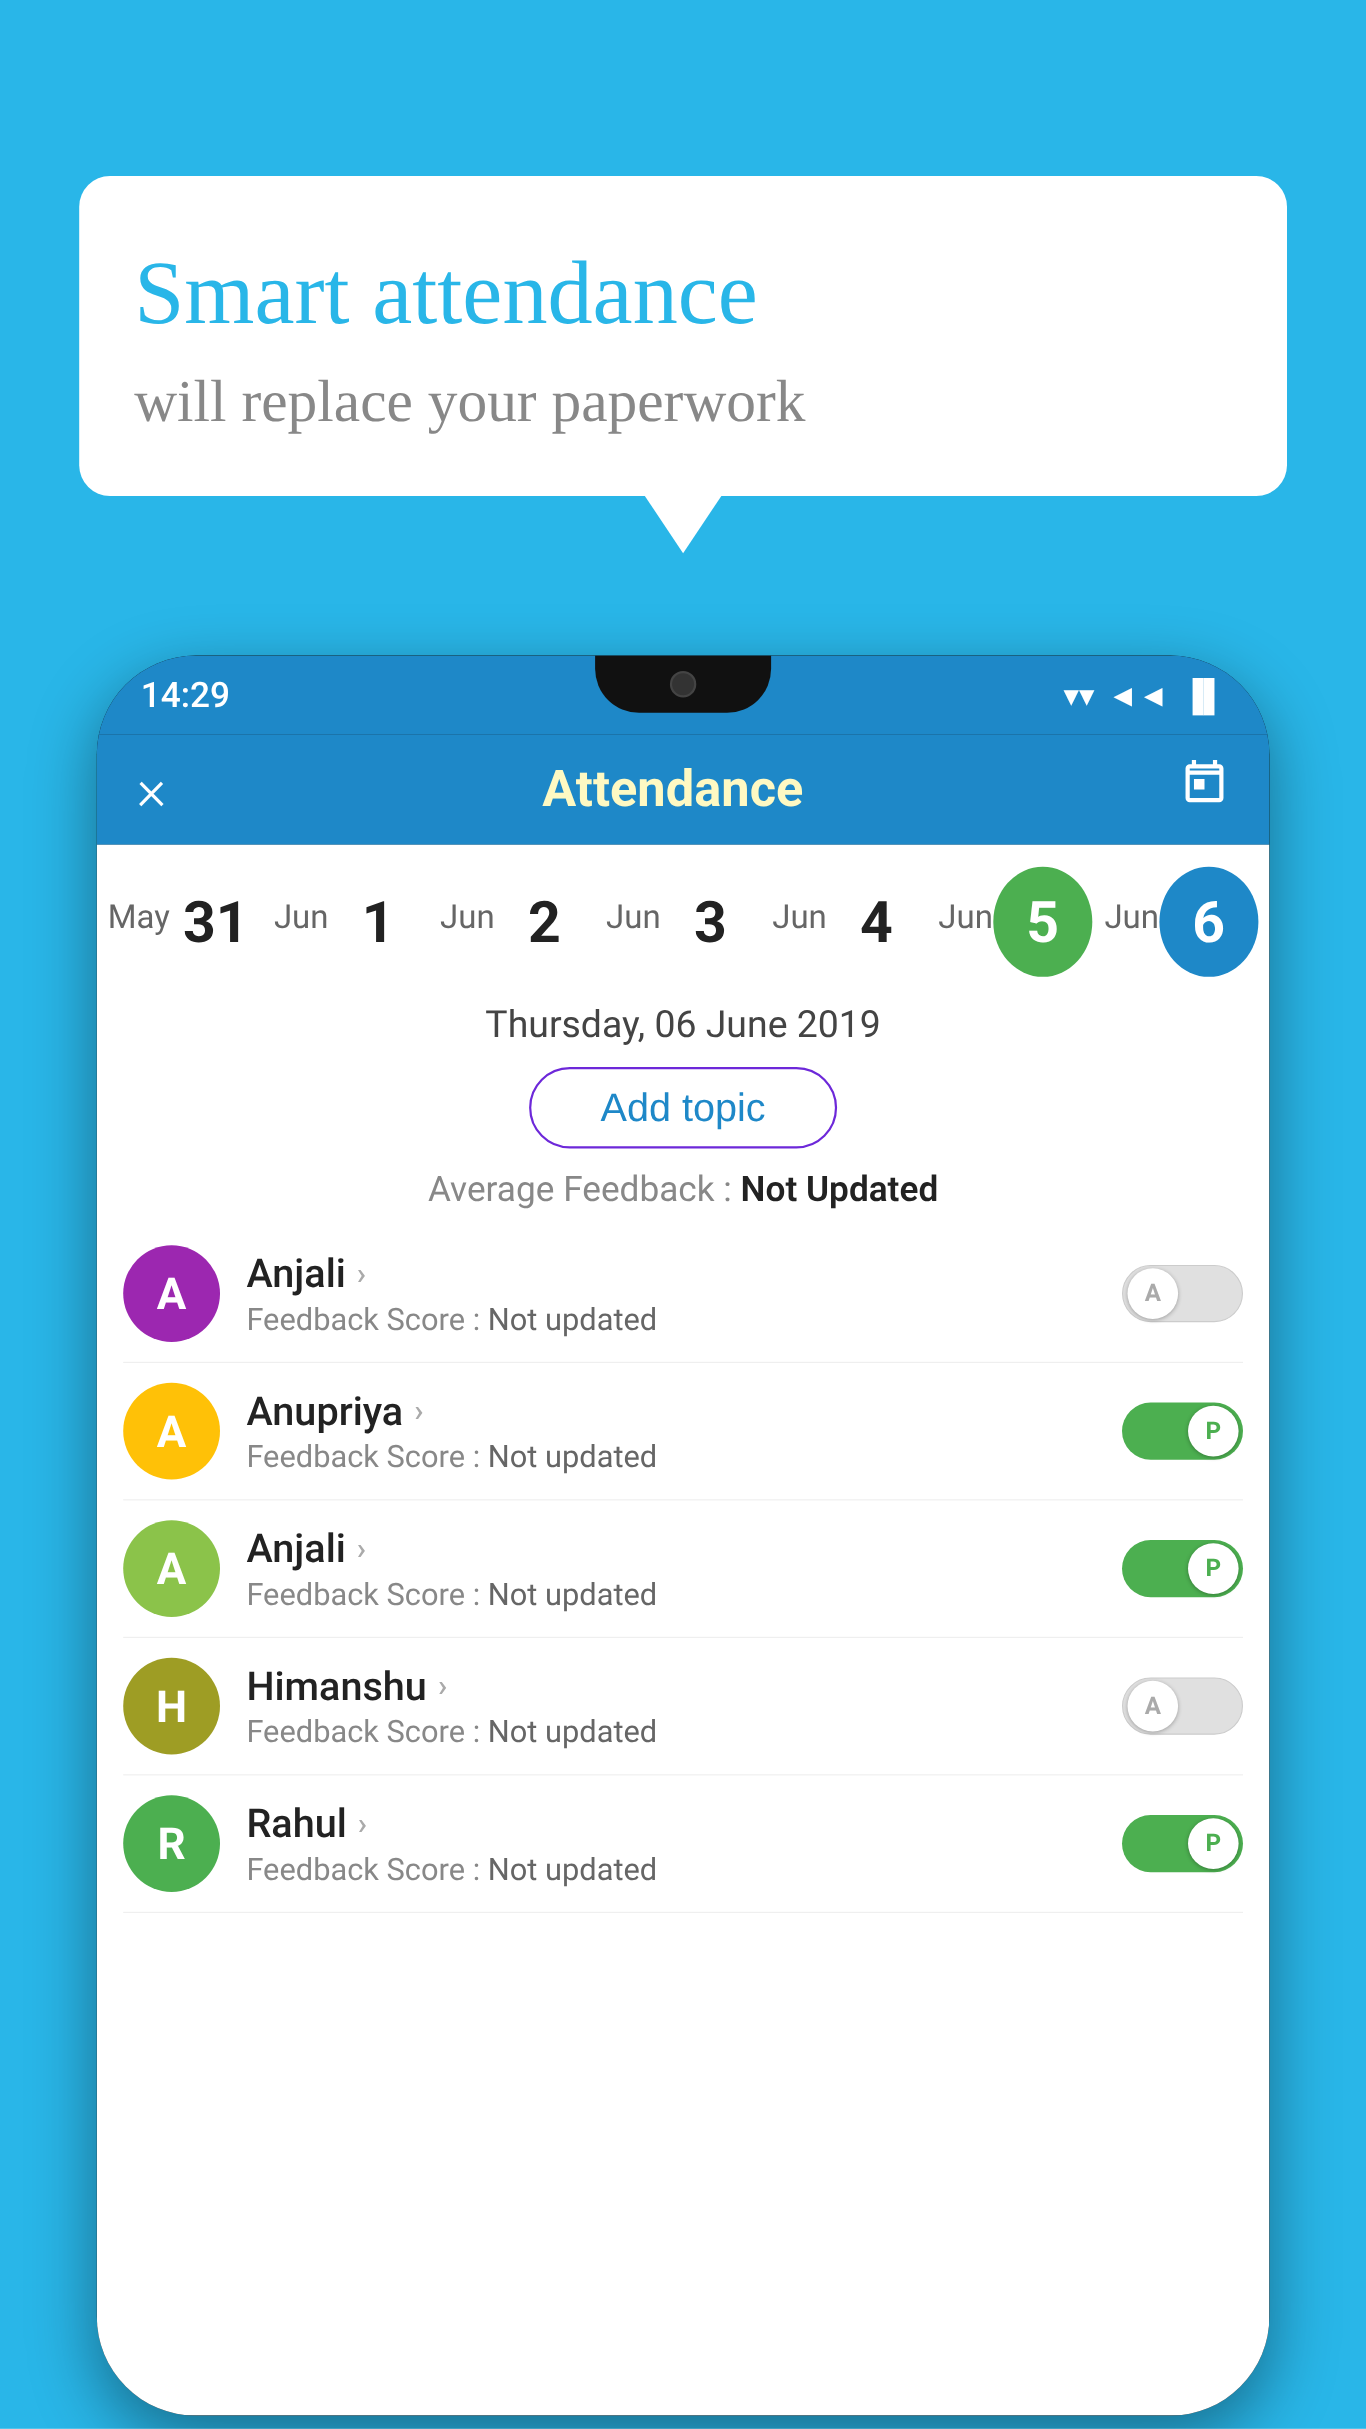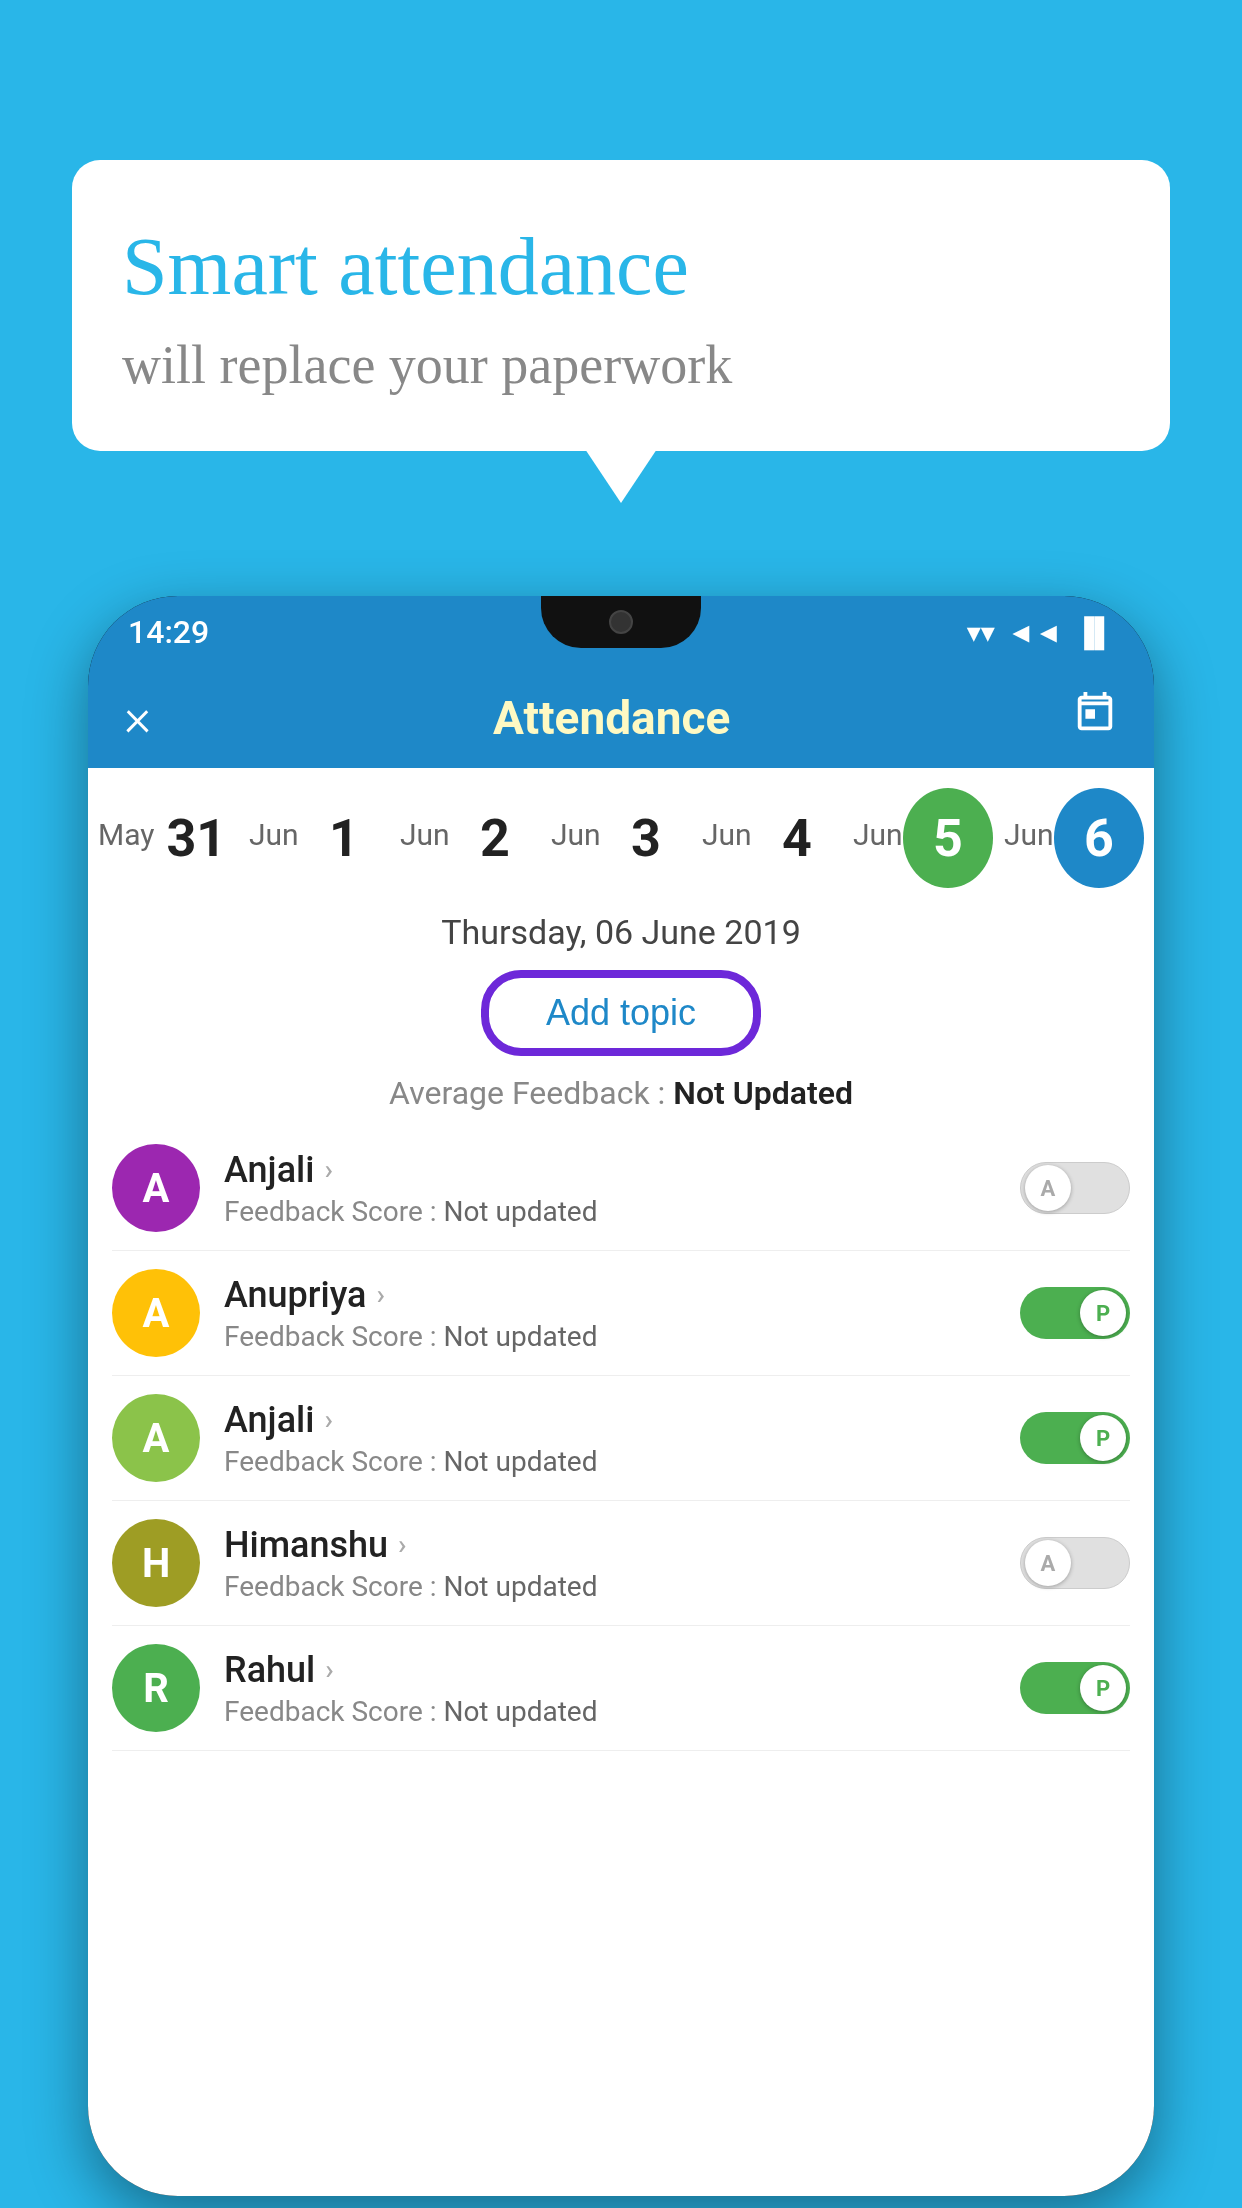--- a/index.html
+++ b/index.html
@@ -212,21 +212,21 @@
       color: #444;
       padding: 14px 0 10px;
       font-weight: 400;
     }
 
     
     .add-topic-btn {
       display: block;
       width: 280px;
       margin: 8px auto 14px;
-      border: 8px solid #6d28d9;
+      border: 2px solid #6d28d9;
       border-radius: 40px;
       text-align: center;
       padding: 14px 30px;
       color: #1e88c8;
       font-size: 36px;
       cursor: pointer;
       background: white;
     }
 
     

